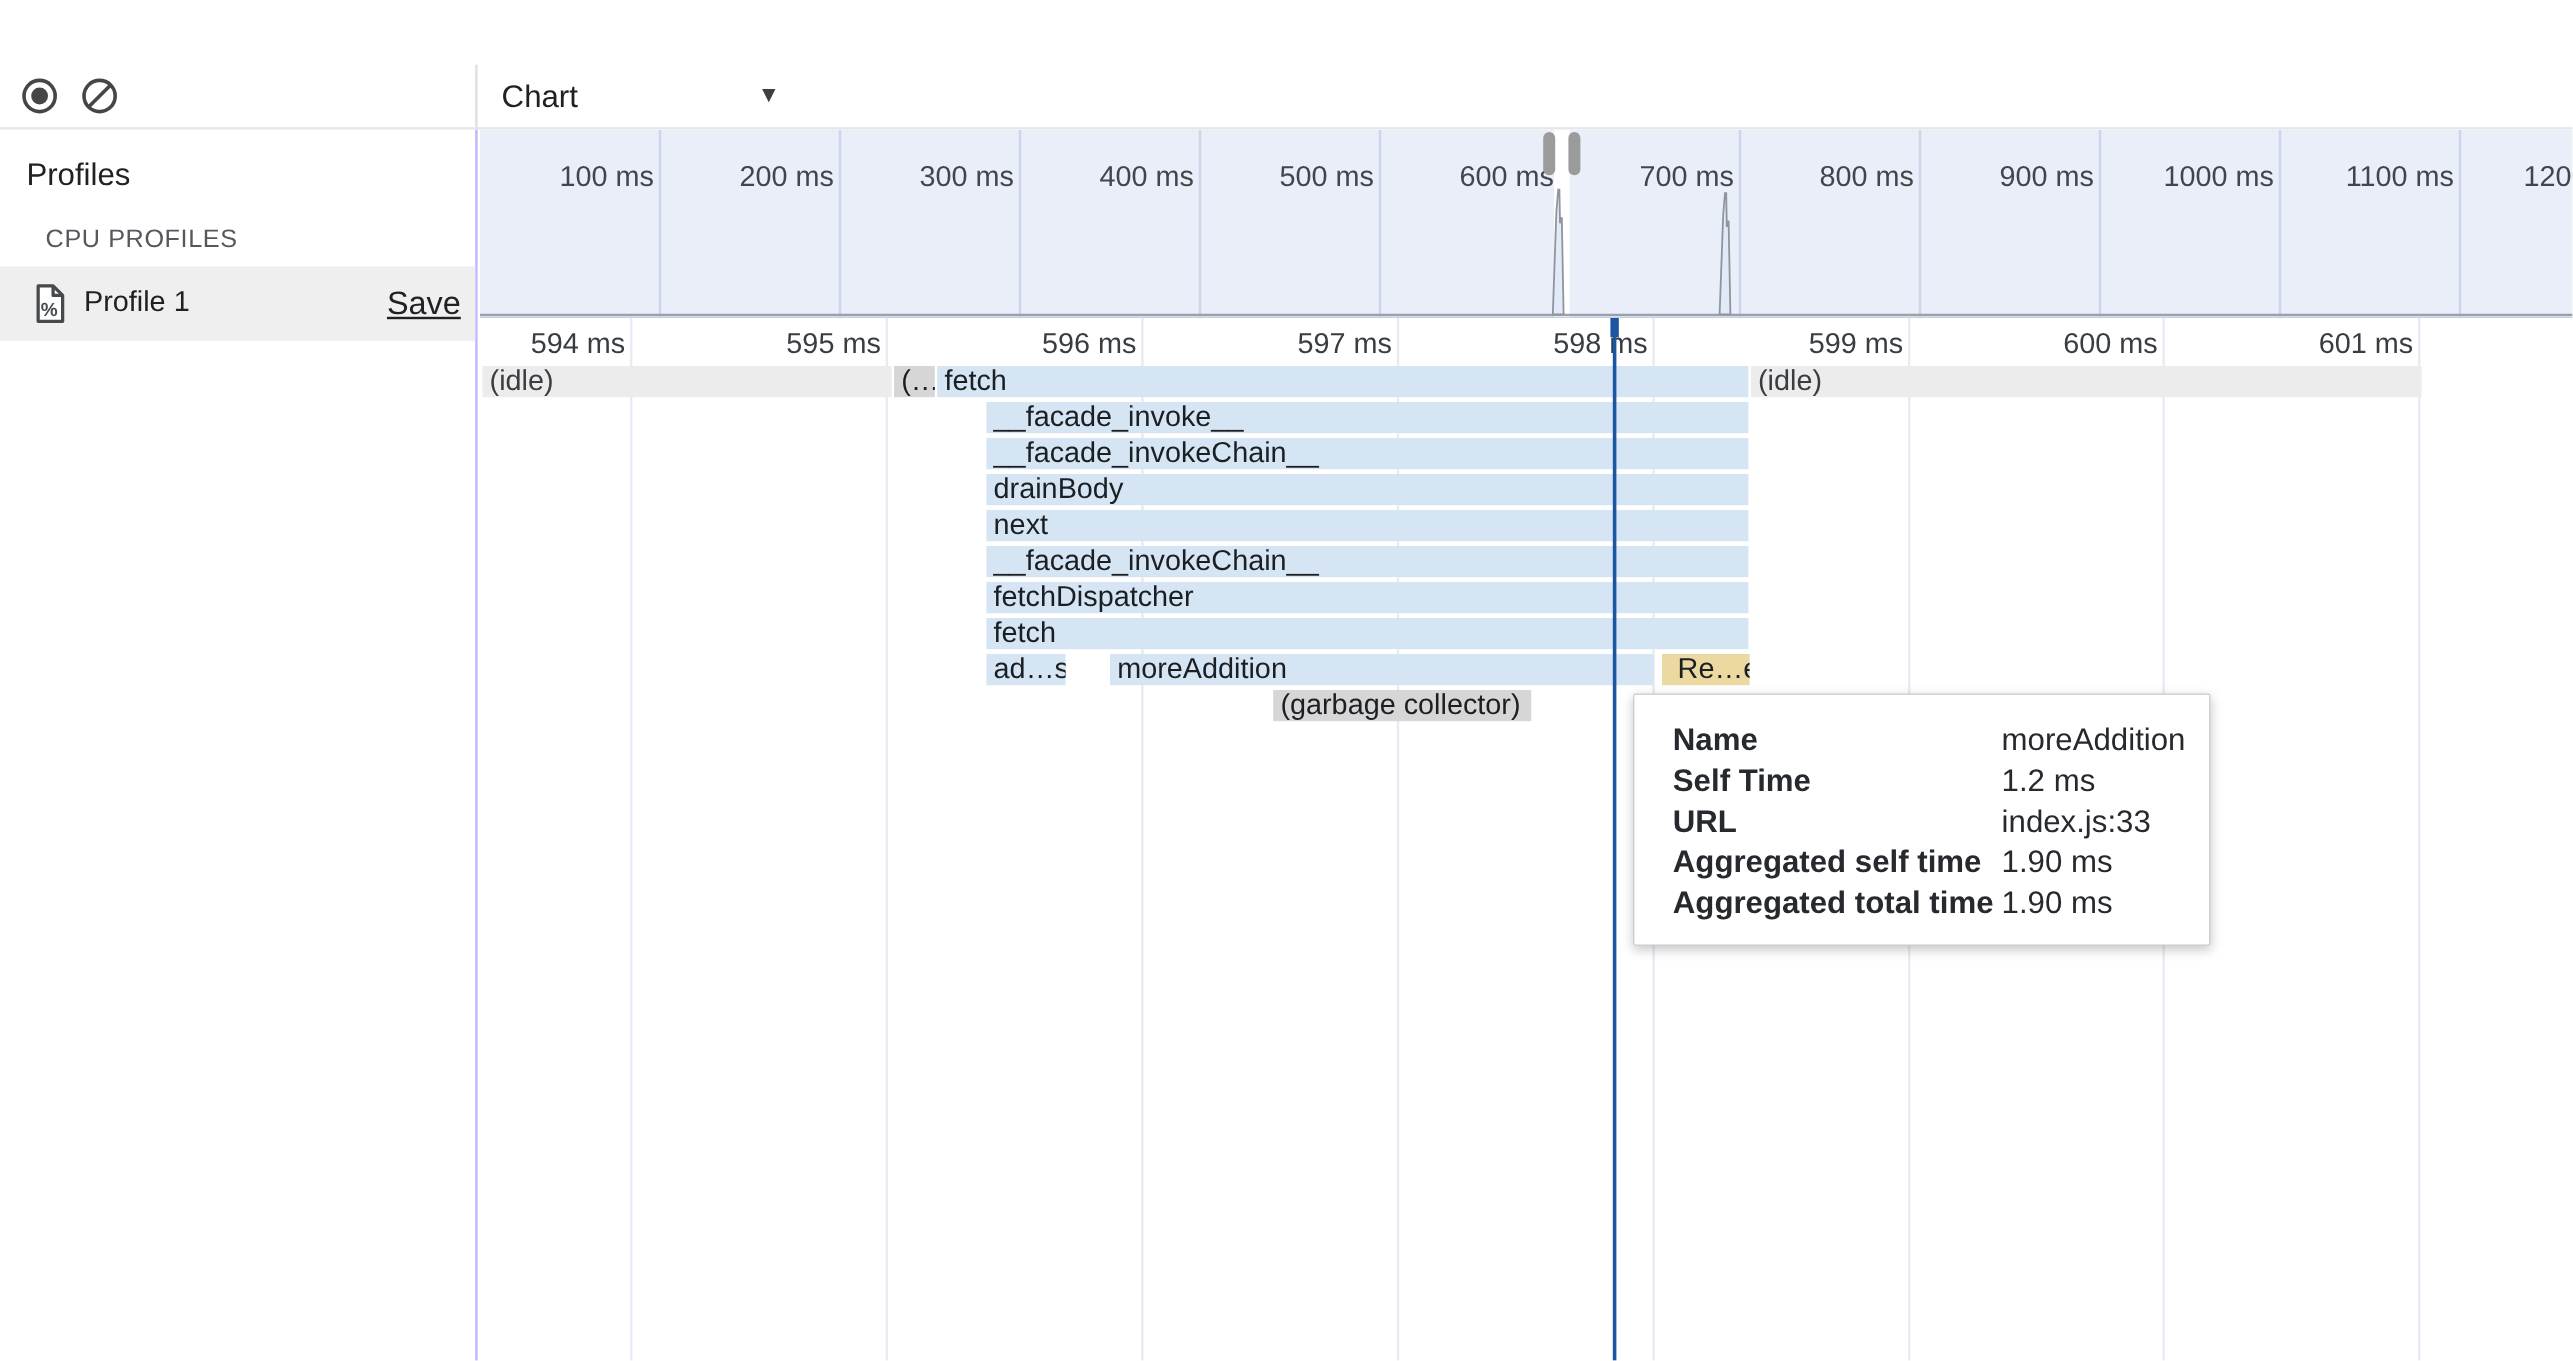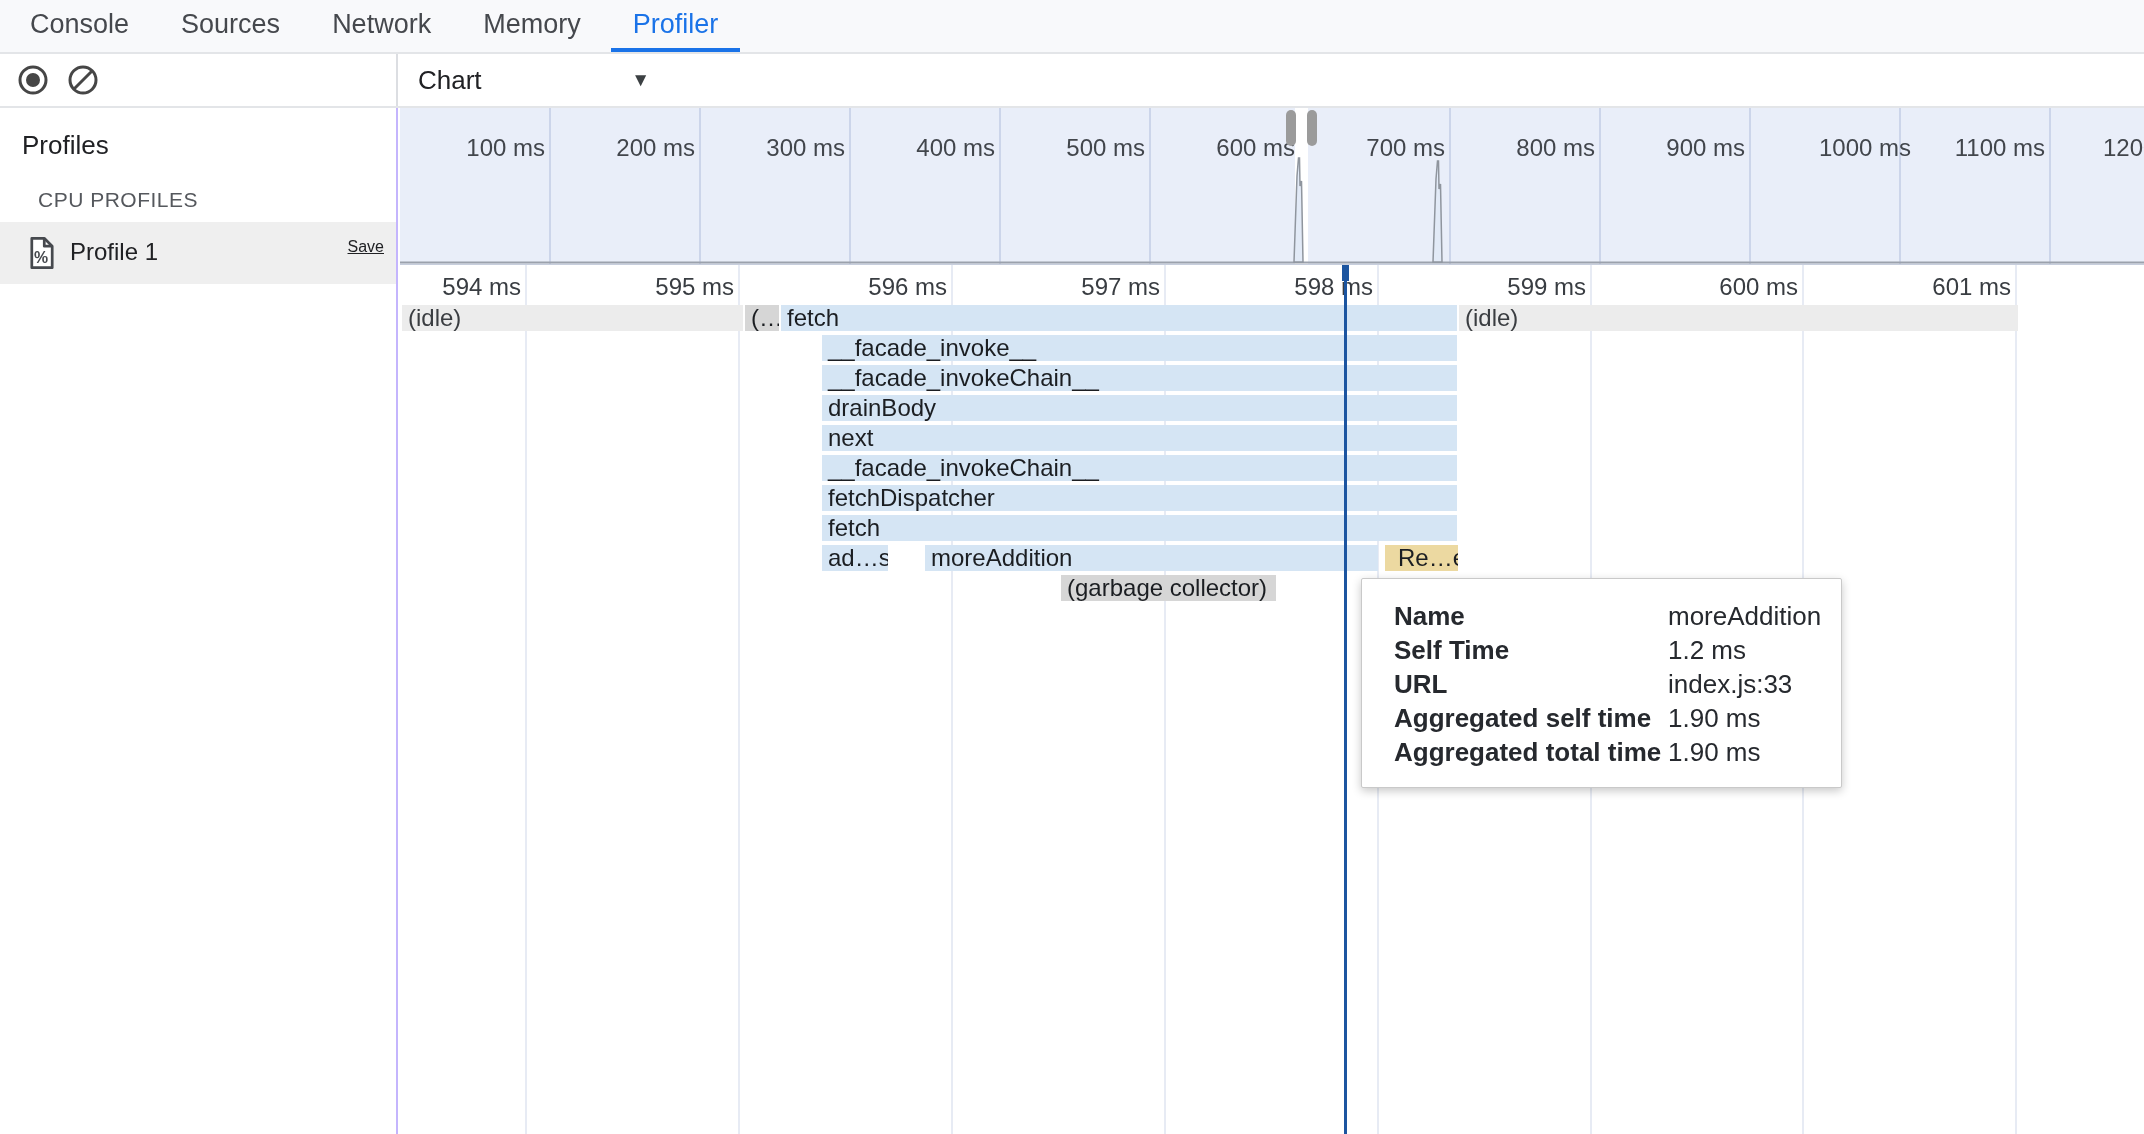--- a/index.html
+++ b/index.html
@@ -25,21 +25,21 @@
   .caret{font-size:19px;color:#3c4043;}
 
   
   .sidebar{position:absolute;left:0;top:108px;width:398px;height:1026px;background:#fff;
            border-right:2px solid #c4b5fd;box-sizing:border-box;}
   .profiles-title{position:absolute;left:22px;top:22px;font-size:26px;color:#202124;}
   .section-title{position:absolute;left:38px;top:80px;font-size:21px;color:#55585d;letter-spacing:.5px;}
   .profile-row{position:absolute;left:0;top:114px;width:396px;height:62px;background:#efefef;cursor:pointer;}
   .profile-row .doc{position:absolute;left:28px;top:14px;}
   .profile-name{position:absolute;left:70px;top:16px;font-size:24px;color:#202124;}
-  .save-link{position:absolute;right:12px;top:16px;font-size:16px;color:#202124;text-decoration:underline;cursor:pointer;}
+  .save-link{position:absolute;right:12px;top:16px;font-size:27px;color:#202124;text-decoration:underline;cursor:pointer;}
 
   
   .main{position:absolute;left:400px;top:108px;width:1744px;height:1026px;background:#fff;overflow:hidden;}
 
   
   .overview{position:absolute;left:0;top:0;width:1744px;height:156px;background:#e9eef9;
             border-bottom:1px solid #c7cedd;overflow:hidden;}
   .ov-div{position:absolute;top:0;width:2px;height:156px;background:#ccd5ea;}
   .ov-label{position:absolute;top:26px;width:170px;text-align:right;font-size:24px;color:#42464c;white-space:nowrap;}
   .selection{position:absolute;left:895px;top:0;width:13px;height:156px;background:#ffffff;}
@@ -69,27 +69,20 @@
            box-shadow:0 3px 10px rgba(0,0,0,.22);border-radius:2px;z-index:10;padding:20px 0 18px 32px;box-sizing:border-box;}
   .tt-row{display:flex;height:34px;align-items:center;}
   .tt-label{width:274px;font-weight:bold;font-size:26px;color:#26292e;}
   .tt-value{font-size:26px;color:#26292e;}
 </style>
 </head>
 <body>
 
 <div class="app">
 
-  <header class="tabbar">
-    <div class="tab">Console</div>
-    <div class="tab">Sources</div>
-    <div class="tab">Network</div>
-    <div class="tab">Memory</div>
-    <div class="tab active">Profiler</div>
-  </header>
 
   <div class="toolbar">
     <div class="toolbar-left">
       <button class="icon-btn" title="">
         <svg width="34" height="34" viewBox="0 0 34 34">
           <circle cx="17" cy="17" r="13" fill="none" stroke="#464646" stroke-width="3"></circle>
           <circle cx="17" cy="17" r="7" fill="#464646"></circle>
         </svg>
       </button>
       <button class="icon-btn" title="">
@@ -118,21 +111,21 @@
       <span class="save-link">Save</span>
     </div>
   </aside>
 
   <main class="main">
     <div class="overview" id="overview">
         <div class="ov-div" style="left: 1649px;"></div>
         <div class="ov-label" style="left: 1625px;">1200 ms</div>
         <div class="ov-label" style="left: 1475px;">1100 ms</div>
         <div class="ov-div" style="left: 1499px;"></div>
-        <div class="ov-label" style="left: 1325px; margin-left: 16px;">1000 ms</div>
+        <div class="ov-label" style="left: 1325px;">1000 ms</div>
         <div class="ov-div" style="left: 1349px;"></div>
         <div class="ov-label" style="left: 1175px;">900 ms</div>
         <div class="ov-div" style="left: 1199px;"></div>
         <div class="ov-label" style="left: 1025px;">800 ms</div>
         <div class="ov-div" style="left: 1049px;"></div>
         <div class="ov-label" style="left: 875px;">700 ms</div>
         <div class="ov-div" style="left: 899px;"></div>
         <div class="ov-label" style="left: 725px;">600 ms</div>
         <div class="ov-div" style="left: 749px;"></div>
         <div class="ov-label" style="left: 575px;">500 ms</div>

